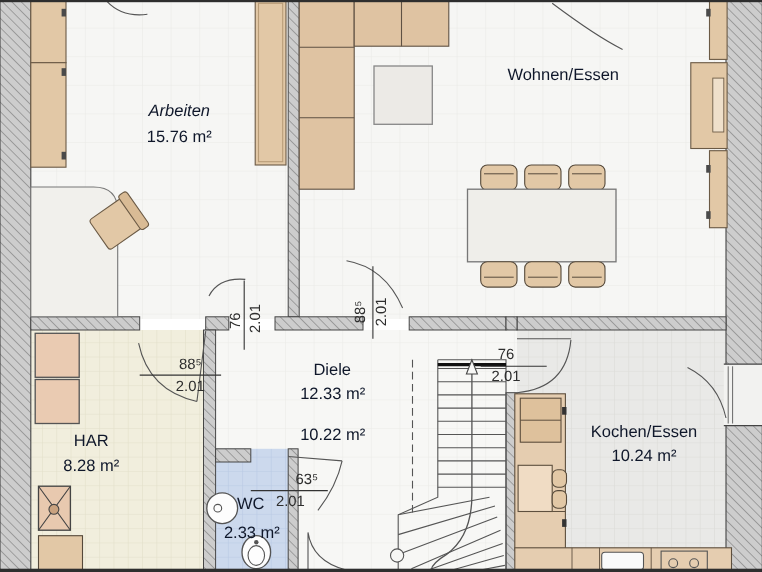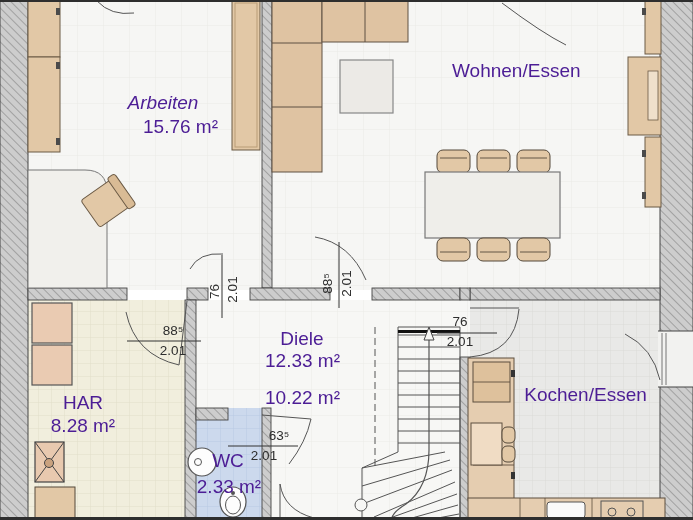--- a/index.html
+++ b/index.html
@@ -1,19 +1,19 @@
 <!DOCTYPE html>
 <html><head>
 <meta charset="utf-8">
 <style>
   html,body{margin:0;padding:0;background:#ffffff;}
   .plan{position:relative;width:693px;height:520px;overflow:hidden;
         font-family:"Liberation Sans",sans-serif;background:#fff;}
   .plan svg{position:absolute;left:0;top:0;}
-  .lbl{position:absolute;color:#4c1d95;font-size:19px;line-height:1.15;
+  .lbl{position:absolute;color:#0f172a;font-size:15px;line-height:1.15;
        text-align:center;white-space:nowrap;z-index:5;}
   .dim{font-size:13.5px;color:#2e2e2e;}
   .dim-v{position:absolute;width:44px;height:15px;line-height:15px;
          font-size:13.5px;color:#2e2e2e;text-align:center;white-space:nowrap;
          transform:rotate(-90deg);z-index:5;}
 </style>
 </head>
 <body>
 
 <div class="plan">
@@ -188,35 +188,36 @@
     <path d="M127,341 H201"></path>
     <path d="M228,446 H298"></path>
     <path d="M437,333 H497"></path>
   </g>
 
   <rect x="0" y="0" width="693" height="2" fill="#2e2e2e"></rect>
   <rect x="0" y="517" width="693" height="3" fill="#2e2e2e"></rect>
 </svg>
 
   <div class="lbl" style="left:108px;top:92px;width:110px;font-style:italic;">Arbeiten</div>
-  <div class="lbl" style="left:108px;top:116px;width:110px;text-align:right;">15.76 m²</div>
+  <div class="lbl" style="left:108px;top:116px;width:110px;">15.76 m²</div>
 
   <div class="lbl" style="left:452px;top:60px;width:120px;">Wohnen/Essen</div>
 
   <div class="lbl" style="left:262px;top:328px;width:80px;">Diele</div>
   <div class="lbl" style="left:260px;top:350px;width:85px;">12.33 m²</div>
   <div class="lbl" style="left:260px;top:371px;width:85px;margin-top:16px;">10.22 m²</div>
 
   <div class="lbl" style="left:53px;top:392px;width:60px;">HAR</div>
   <div class="lbl" style="left:43px;top:415px;width:80px;">8.28 m²</div>
 
   <div class="lbl" style="left:206px;top:450px;width:44px;">WC</div>
   <div class="lbl" style="left:196px;top:476px;width:66px;">2.33 m²</div>
 
   <div class="lbl" style="left:513px;top:384px;width:145px;">Kochen/Essen</div>
+  <div class="lbl" style="left:513px;top:406px;width:145px;">10.24 m²</div>
 
   <div class="lbl dim" style="left:144px;top:323px;width:58px;">88⁵</div>
   <div class="lbl dim" style="left:144px;top:343px;width:58px;">2.01</div>
 
   <div class="lbl dim" style="left:250px;top:428px;width:58px;">63⁵</div>
   <div class="lbl dim" style="left:235px;top:448px;width:58px;">2.01</div>
 
   <div class="lbl dim" style="left:431px;top:314px;width:58px;">76</div>
   <div class="lbl dim" style="left:431px;top:334px;width:58px;">2.01</div>
 

